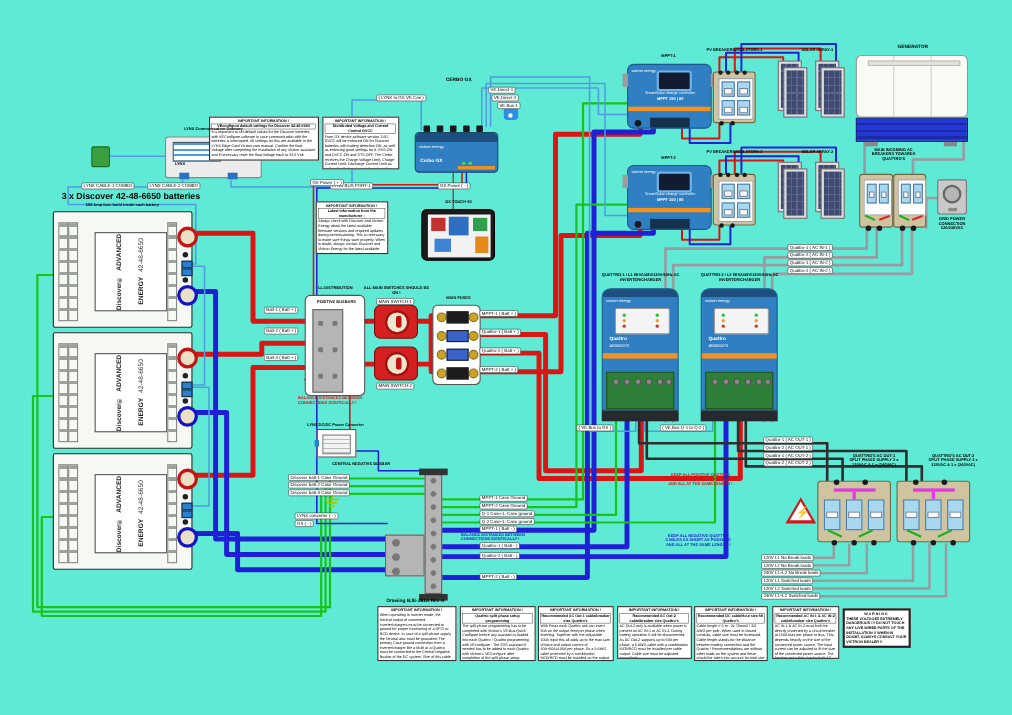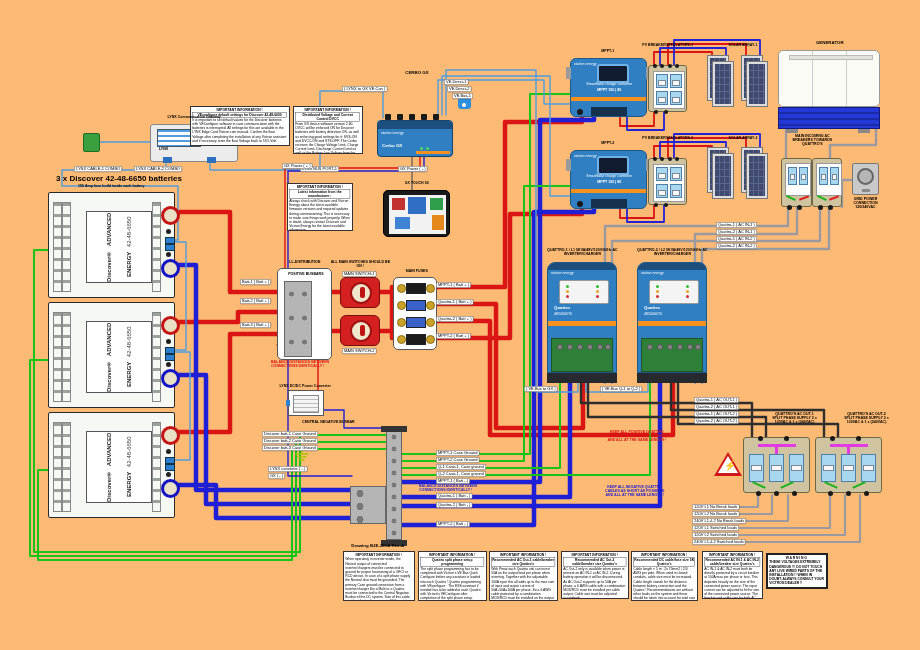--- a/index.html
+++ b/index.html
@@ -1,16 +1,16 @@
 <!DOCTYPE html>
 <html><head>
 <meta charset="utf-8">
 <style>
   html,body{margin:0;padding:0;background:#fff;}
-  #canvas{position:relative;width:920px;height:650px;background:#fdba74;overflow:hidden;
+  #canvas{position:relative;width:920px;height:650px;background:#5eead4;overflow:hidden;
     font-family:"Liberation Sans",sans-serif;}
   svg.wires{position:absolute;left:0;top:0;z-index:5;}
   .cmp{position:absolute;z-index:10;box-sizing:border-box;}
   
   .t{position:absolute;transform-origin:0 0;line-height:1.15;z-index:26;font-family:"Liberation Sans",sans-serif;}
   .s55{font-size:8px;transform:scale(.55);}
   .s45{font-size:8px;transform:scale(.45);}
   .b{font-weight:bold;}
   .c{text-align:center;}
   .red{color:#d41414;}

